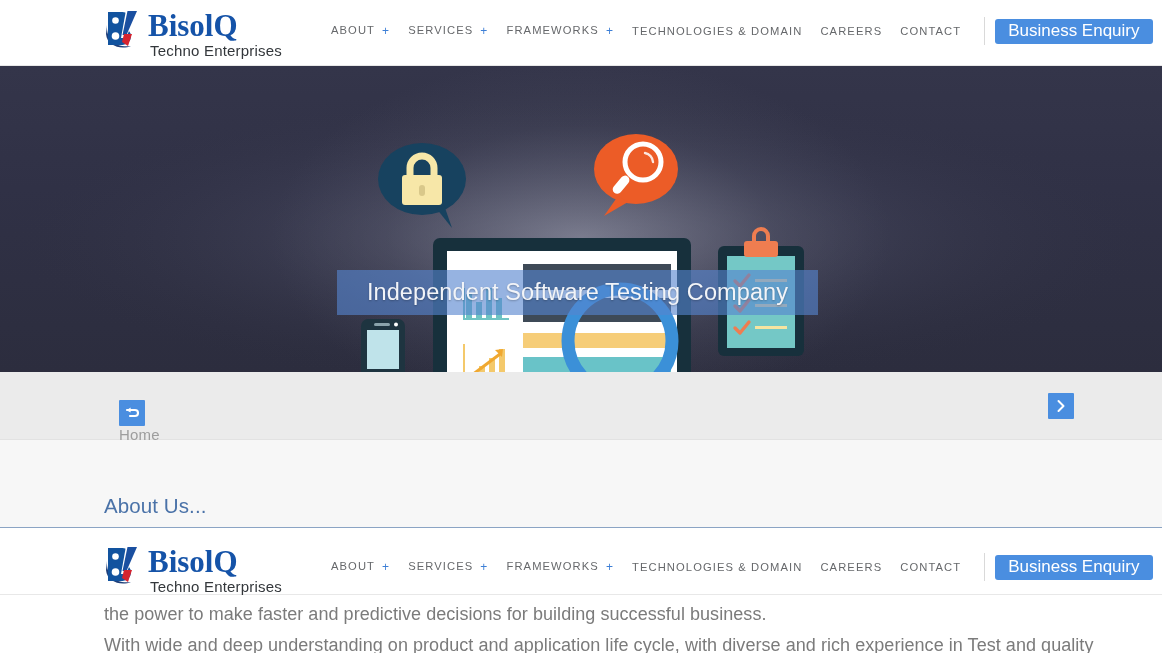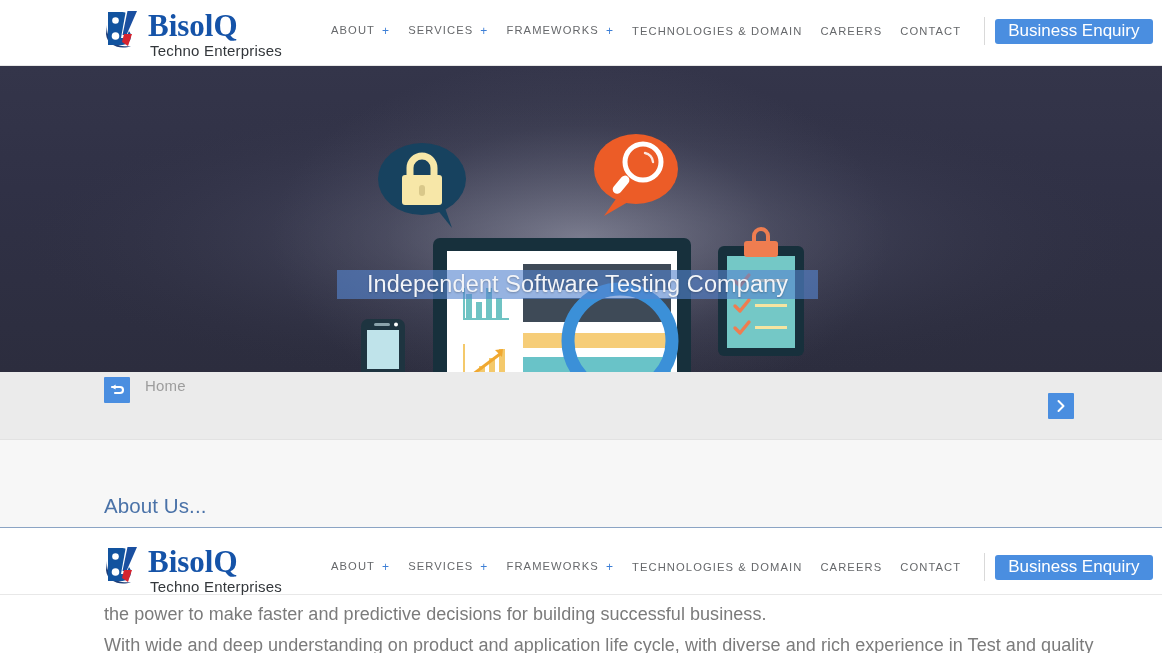--- a/index.html
+++ b/index.html
@@ -137,21 +137,21 @@
       linear-gradient(180deg, #34354a 0%, #303146 40%, #2c2d3e 100%);
   }
 
   .hero-art { position: absolute; left: 0; top: 0; width: 1162px; height: 306px; }
 
   .hero-caption {
     position: absolute;
     left: 337px;
     top: 204px;
     width: 481px;
-    height: 29px;
+    height: 45px;
     background: rgba(86,132,206,0.62);
     display: flex;
     align-items: center;
     justify-content: center;
     z-index: 12;
   }
   .hero-caption span {
     color: #f2f4f8;
     font-size: 23.5px;
     font-weight: 400;
@@ -166,23 +166,25 @@
     top: 372px;
     left: 0;
     width: 1162px;
     height: 68px;
     background: #ebebeb;
     border-bottom: 1px solid #e2e2e2;
   }
   .crumb-home {
     position: absolute;
     left: 104px;
-    top: 5px;
-    display: flex;
+    top: 28px;
+    display: flex;
+    align-items: center;
     text-decoration: none;
+    flex-direction: column;
   }
   .crumb-icon {
     width: 26px;
     height: 26px;
     background: #4a8ee0;
     display: flex;
     align-items: center;
     justify-content: center;
     border-radius: 1px;
     flex: none;

